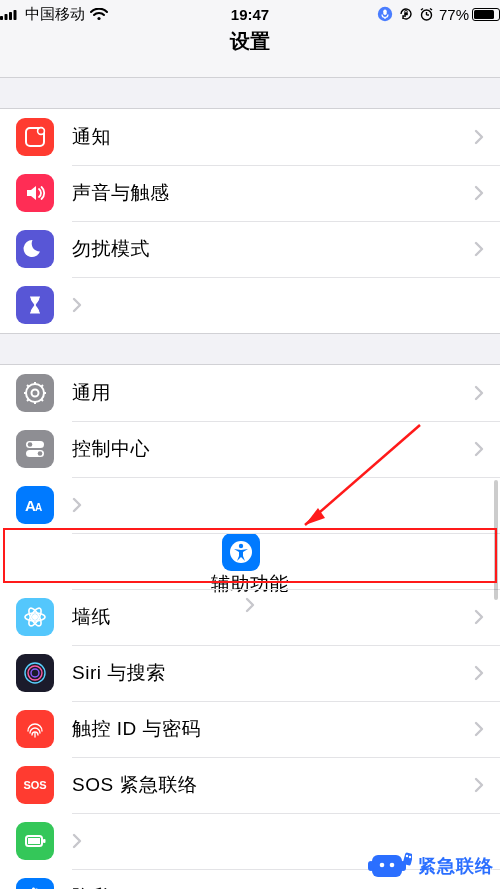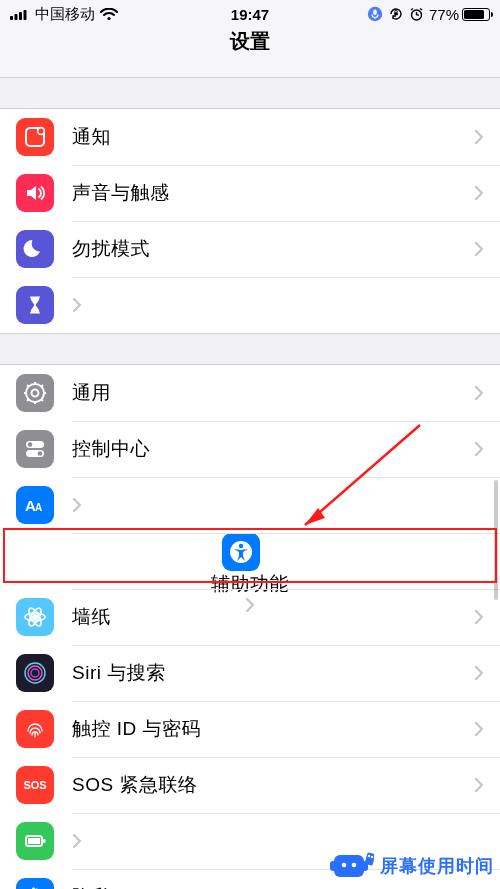--- a/index.html
+++ b/index.html
@@ -1,19 +1,19 @@
 <!DOCTYPE html>
 <html><head>
 <meta charset="utf-8">
 <style>
   * { margin: 0; padding: 0; box-sizing: border-box; -webkit-font-smoothing: antialiased; }
   html, body { width: 500px; height: 889px; background: #f2f2f6; font-family: -apple-system, "Helvetica Neue", Arial, sans-serif; color: #000; overflow: hidden; position: relative; }
 
   
-  .status-bar { height: 28px; display: flex; align-items: center; justify-content: space-between; padding: 0 10px; font-size: 15px; font-weight: 500; background: #f6f6f8; }
+  .status-bar { height: 28px; display: flex; align-items: center; justify-content: space-between; padding: 0 0; font-size: 15px; font-weight: 500; background: #f6f6f8; }
   .status-left, .status-right { display: flex; align-items: center; gap: 5px; }
   .status-center { position: absolute; left: 50%; transform: translateX(-50%); font-weight: 600; }
   .signal svg, .wifi svg, .alarm svg, .lock-rot svg, .mic svg { display: block; }
   .battery-wrap { display: flex; align-items: center; gap: 3px; }
   .battery { width: 28px; height: 13px; border: 1px solid #000; border-radius: 3px; position: relative; }
   .battery::after { content: ""; position: absolute; right: -4px; top: 3px; width: 2.5px; height: 5px; background: #000; border-radius: 0 2px 2px 0; }
   .battery-fill { position: absolute; left: 1px; top: 1px; bottom: 1px; width: 76%; background: #000; border-radius: 1.5px; }
 
   
   .nav { height: 50px; display: flex; align-items: flex-start; justify-content: center; background: #f6f6f8; border-bottom: 1px solid #d1d1d5; }
@@ -359,14 +359,14 @@
   <svg class="wm-logo" viewBox="0 0 46 34">
       <rect x="6" y="6" width="30" height="22" rx="6" fill="#2b6fff"></rect>
       <rect x="2" y="12" width="6" height="10" rx="3" fill="#2b6fff"></rect>
       <rect x="34" y="12" width="6" height="10" rx="3" fill="#2b6fff"></rect>
       <circle cx="16" cy="16" r="2.3" fill="#fff"></circle>
       <circle cx="26" cy="16" r="2.3" fill="#fff"></circle>
       <rect x="38" y="4" width="8" height="12" rx="2" fill="#2b6fff" transform="rotate(15 42 10)"></rect>
       <circle cx="41" cy="7" r="1.2" fill="#fff"></circle>
       <circle cx="44" cy="8" r="1.2" fill="#fff"></circle>
     </svg>
-  <span class="wm-text">屏幕使用时间</span>
+  <span class="wm-text">紧急联络</span>
 </div>
 
 </body></html>

